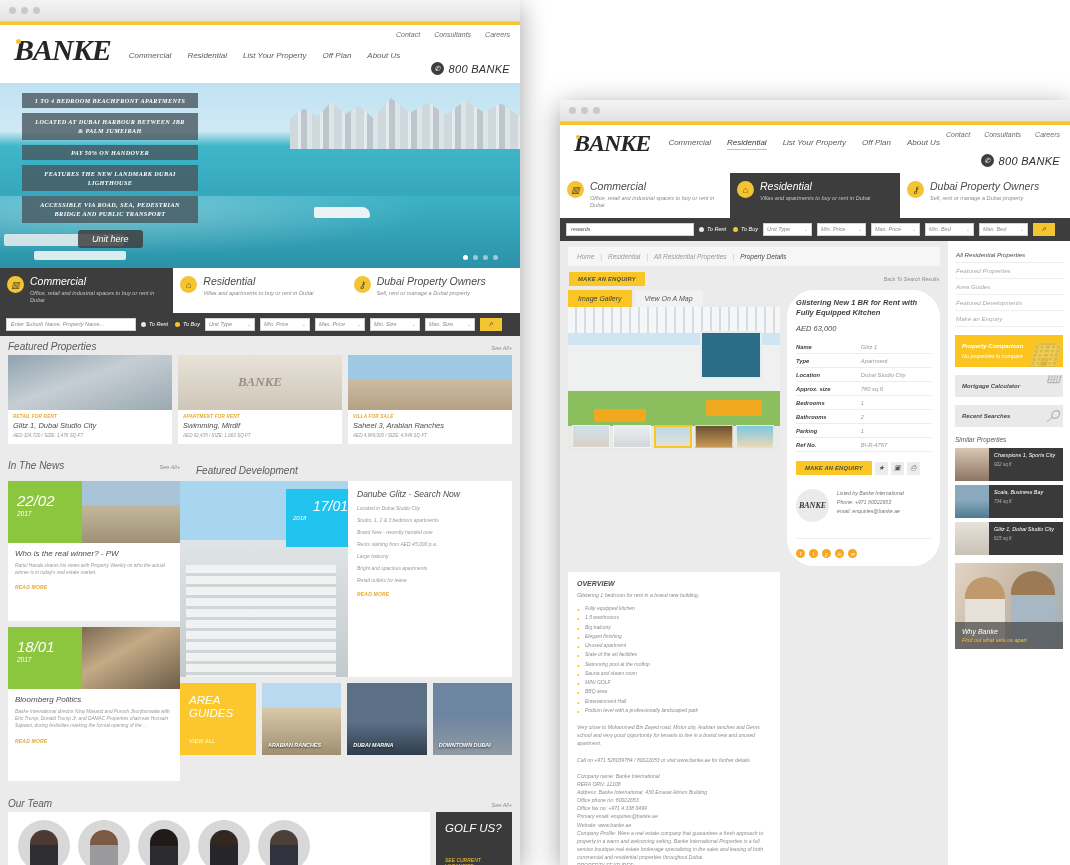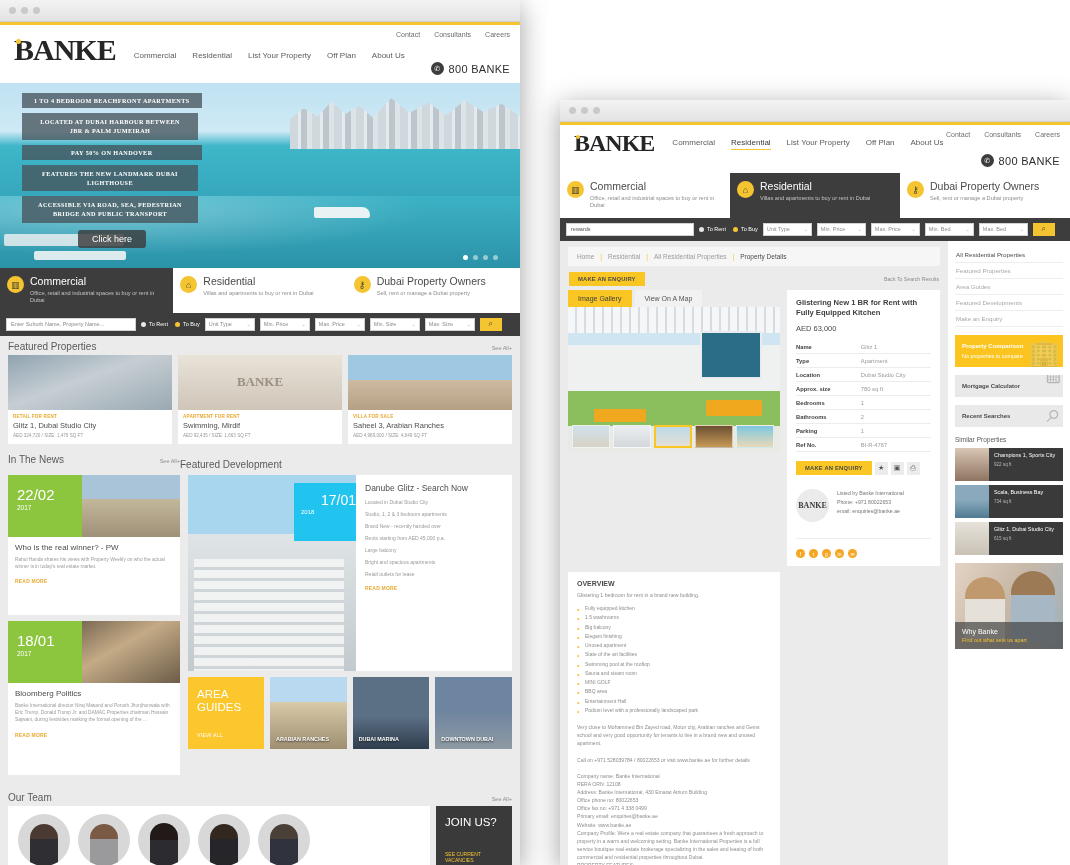--- a/index.html
+++ b/index.html
@@ -2,21 +2,21 @@
 <html><head>
 <meta charset="utf-8">
 <style>
   * { box-sizing: border-box; margin: 0; padding: 0; }
   html, body {
     width: 1070px; height: 865px;
     background: #ffffff;
     font-family: "Liberation Sans", sans-serif;
     overflow: hidden;
   }
-  .stage { position: relative; width: 1070px; height: 716px; }
+  .stage { position: relative; width: 1070px; height: 716px; font-style: italic; }
 
   
   .win { position: absolute; background: #fff; overflow: hidden; }
   .win-shadow { box-shadow: 0 6px 26px rgba(0,0,0,.38); }
   .chrome {
     height: 22px; background: linear-gradient(#f3f3f3,#e3e3e3);
     border-bottom: 1px solid #cfcfcf; display: flex; align-items: center;
     padding-left: 9px; gap: 5px;
   }
   .dot { width: 7px; height: 7px; border-radius: 50%; background: #c9c9c9; }
@@ -65,21 +65,21 @@
   .see-all { font-size: 5.5px; color: #8d8d8d; }
   .cards { display: flex; gap: 6px; padding: 0 8px; }
   .card { flex: 1; background: #fff; }
   .card-img { height: 55px; position: relative; overflow: hidden; }
   .card-body { padding: 4px 5px 6px; }
   .tagline { font-size: 4.6px; color: #e8a92e; font-weight: bold; letter-spacing: .2px; }
   .card-title { font-size: 7.5px; color: #4d4d4d; margin-top: 2px; line-height: 1.25; }
   .card-meta { font-size: 4.6px; color: #999; margin-top: 3px; }
 
   
-  .two-col { display: flex; gap: 8px; padding: 0 8px; }
+  .two-col { display: flex; padding: 0 8px; }
   .news-col { width: 172px; flex: 0 0 172px; }
   .dev-col { flex: 1; }
   .news-card { background: #fff; margin-bottom: 6px; }
   .news-top { height: 62px; display: flex; }
   .date-badge { width: 74px; flex: 0 0 74px; color: #fff; padding: 12px 0 0 9px; }
   .date-badge .d { font-size: 15px; line-height: 1; }
   .date-badge .y { font-size: 6.5px; margin-top: 2px; }
   .news-img { flex: 1; overflow: hidden; position: relative; }
   .news-body { padding: 6px 7px 0; border-radius: 6px; }
   .news-title { font-size: 8px; color: #4d4d4d; }
@@ -122,21 +122,21 @@
   .detail-wrap { display: flex; gap: 7px; padding: 0 8px; }
   .gal-col { width: 212px; flex: 0 0 212px; }
   .tabs { display: flex; gap: 3px; }
   .tab { font-size: 7px; padding: 5px 10px; color: #555; background: #f1f1f1; }
   .tab.active { background: #f9c623; color: #3f3f3f; }
   .gal-main { height: 145px; position: relative; overflow: hidden; }
   .thumbs { display: flex; gap: 3px; position: absolute; left: 4px; bottom: 4px; }
   .thumb { width: 38px; height: 23px; overflow: hidden; position: relative; border: 1px solid rgba(255,255,255,.6); }
   .thumb.sel { border: 2px solid #f9c623; }
 
-  .info-col { flex: 1; background: #fff; padding: 8px 9px; }
+  .info-col { flex: 1; background: #fff; padding: 8px 9px; border-radius: 27px; }
   .prop-title { font-size: 7.6px; color: #3f3f3f; font-weight: bold; line-height: 1.35; }
   .prop-price { font-size: 7.5px; color: #4a4a4a; margin: 6px 0 7px; }
   table.spec { width: 100%; border-collapse: collapse; }
   table.spec td { font-size: 5.8px; padding: 3.5px 0; border-bottom: 1px solid #ececec; }
   table.spec td.k { color: #3f3f3f; font-weight: bold; width: 48%; }
   table.spec td.v { color: #9a9a9a; }
   .act-row { display: flex; gap: 3px; align-items: center; margin-top: 9px; }
   .act-btn { width: 13px; height: 13px; background: #ececec; display: flex; align-items: center; justify-content: center; font-size: 7px; color: #555; }
   .agent { display: flex; gap: 8px; margin-top: 14px; align-items: flex-start; }
   .agent-logo { width: 33px; height: 33px; border-radius: 50%; background: #ebebeb; display: flex; align-items: center; justify-content: center; font-family: "Liberation Serif", serif; font-weight: bold; font-size: 8px; color: #3a3a3a; position: relative; }
@@ -230,21 +230,21 @@
       <div style="position:absolute;left:34px;bottom:8px;width:92px;height:9px;background:#f0f4f5;border-radius:2px;opacity:.9;"></div>
       <div style="position:absolute;right:150px;bottom:50px;width:56px;height:11px;background:#f2f6f7;border-radius:2px 8px 2px 2px;opacity:.95;"></div>
 
       <div style="position:absolute;left:22px;top:10px;">
         <div style="background:rgba(72,84,92,.78);color:#fff;font-family:'Liberation Serif',serif;font-weight:bold;font-size:6.2px;letter-spacing:.4px;padding:4px 12px;text-align:center;margin-bottom:5px;">1 TO 4 BEDROOM BEACHFRONT APARTMENTS</div>
         <div style="background:rgba(72,84,92,.78);color:#fff;font-family:'Liberation Serif',serif;font-weight:bold;font-size:6.2px;letter-spacing:.4px;padding:4px 12px;text-align:center;margin-bottom:5px;max-width:176px;line-height:1.5;">LOCATED AT DUBAI HARBOUR BETWEEN JBR &amp; PALM JUMEIRAH</div>
         <div style="background:rgba(72,84,92,.78);color:#fff;font-family:'Liberation Serif',serif;font-weight:bold;font-size:6.2px;letter-spacing:.4px;padding:4px 12px;text-align:center;margin-bottom:5px;">PAY 50% ON HANDOVER</div>
         <div style="background:rgba(72,84,92,.78);color:#fff;font-family:'Liberation Serif',serif;font-weight:bold;font-size:6.2px;letter-spacing:.4px;padding:4px 12px;text-align:center;margin-bottom:5px;max-width:176px;line-height:1.5;">FEATURES THE NEW LANDMARK DUBAI LIGHTHOUSE</div>
         <div style="background:rgba(72,84,92,.78);color:#fff;font-family:'Liberation Serif',serif;font-weight:bold;font-size:6.2px;letter-spacing:.4px;padding:4px 12px;text-align:center;max-width:176px;line-height:1.5;">ACCESSIBLE VIA ROAD, SEA, PEDESTRIAN BRIDGE AND PUBLIC TRANSPORT</div>
       </div>
-      <div style="position:absolute;left:78px;bottom:20px;background:rgba(60,60,60,.82);color:#fff;font-size:9px;padding:4px 14px;border-radius:3px;">Click here</div>
+      <div style="position:absolute;left:78px;bottom:20px;background:rgba(60,60,60,.82);color:#fff;font-size:9px;padding:4px 14px;border-radius:3px;">Unit here</div>
       <div style="position:absolute;right:22px;bottom:8px;display:flex;gap:5px;">
         <span style="width:5px;height:5px;border-radius:50%;background:#fff;"></span>
         <span style="width:5px;height:5px;border-radius:50%;background:rgba(255,255,255,.5);"></span>
         <span style="width:5px;height:5px;border-radius:50%;background:rgba(255,255,255,.5);"></span>
         <span style="width:5px;height:5px;border-radius:50%;background:rgba(255,255,255,.5);"></span>
       </div>
     </div>
 
     <div class="cats">
       <div class="cat dark">
@@ -333,21 +333,21 @@
         <div class="card">
           <div class="card-img" style="background:linear-gradient(#9fc9e3 0 45%,#cdbba1 45%,#b5a085);"></div>
           <div class="card-body">
             <div class="tagline">VILLA FOR SALE</div>
             <div class="card-title">Saheel 3, Arabian Ranches</div>
             <div class="card-meta">AED 4,989,000 / SIZE: 4,849 SQ FT</div>
           </div>
         </div>
       </div>
 
-      <div style="display:flex;gap:0;padding:0 8px;margin-top:10px;">
+      <div style="display:flex;gap:16px;padding:0 8px;margin-top:16px;">
         <div style="width:172px;flex:0 0 172px;display:flex;justify-content:space-between;align-items:baseline;">
           <span class="sec-title">In The News</span>
           <span class="see-all">See All+</span>
         </div>
         <div style="flex:1;">
           <span class="sec-title">Featured Development</span>
         </div>
       </div>
 
       <div class="two-col" style="margin-top:3px;">
@@ -439,21 +439,21 @@
               <div style="position:absolute;left:12px;top:9px;width:28px;height:43px;border-radius:14px 14px 0 0;background:linear-gradient(#221a18 0 40%,#2c2c30 40%);"></div>
             </div>
           <div class="avatar">
               <div style="position:absolute;left:12px;top:10px;width:28px;height:42px;border-radius:14px 14px 0 0;background:linear-gradient(#33281f 0 36%,#26262a 36%);"></div>
             </div>
           <div class="avatar">
               <div style="position:absolute;left:12px;top:10px;width:28px;height:42px;border-radius:14px 14px 0 0;background:linear-gradient(#4a4038 0 36%,#30333d 36%);"></div>
             </div>
         </div>
         <div class="join">
-          <div class="jt">JOIN US?</div>
+          <div class="jt">GOLF US?</div>
           <div class="js">SEE CURRENT VACANCIES</div>
         </div>
       </div>
     </div>
   </div>
 
   <div class="win win-shadow" style="left:560px;top:100px;width:510px;height:765px;">
     <div class="chrome">
       <span class="dot"></span>
       <span class="dot"></span>

